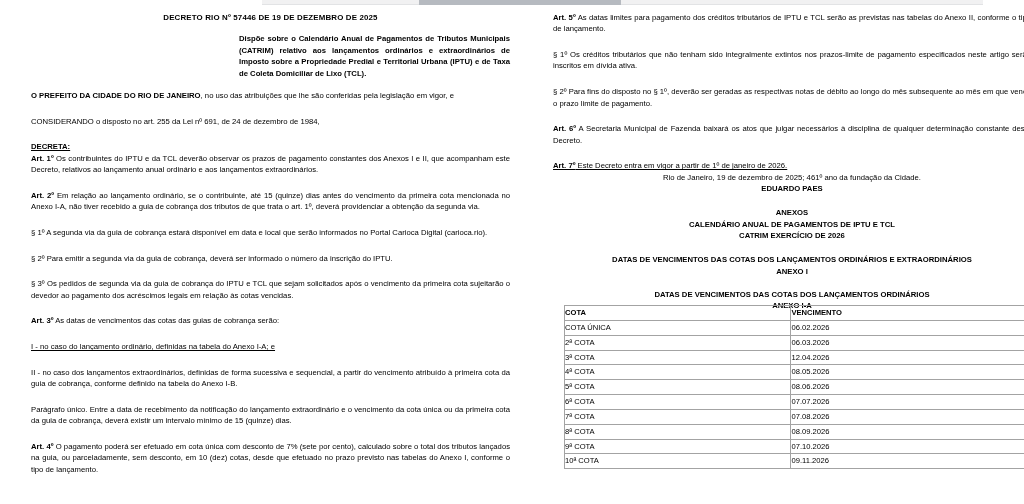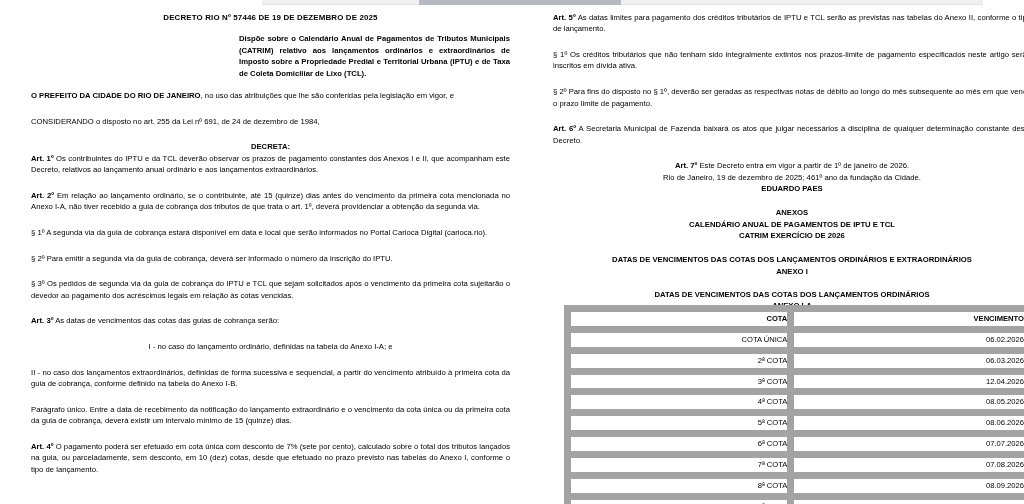--- a/index.html
+++ b/index.html
@@ -66,21 +66,21 @@
     left: 517px;
     width: 478px;
     margin-left: 36px;
   }
 
   p {
     margin: 0 0 7.4px 0;
     text-align: justify;
     text-justify: inter-word;
   }
-  p.nojust { text-align: center; }
+  p.nojust { text-align: left; text-decoration: underline; }
   p.tight { margin-bottom: 0; }
   b, strong { font-weight: bold; }
 
   .title-main {
     font-weight: bold;
     text-align: center;
     margin: 0 0 10px 0;
     font-size: 7.9px;
     letter-spacing: 0.02em;
   }
@@ -114,22 +114,22 @@
   
   #cota-table {
     position: absolute;
     left: 11px;
     top: 305px;
     width: 467px;
     border-collapse: collapse;
     font-size: 7.6px;
   }
   #cota-table td, #cota-table th {
-    border: 7px solid #a3a3a3;
-    text-align: right;
+    border: 1px solid #a3a3a3;
+    text-align: left;
     padding: 1px 0 1.5px 0;
     height: 12.6px;
     box-sizing: border-box;
     font-weight: normal;
   }
   #cota-table th {
     font-weight: bold;
   }
   #cota-table .c-cota { width: 227px; }
   #cota-table .c-venc { width: 240px; }

